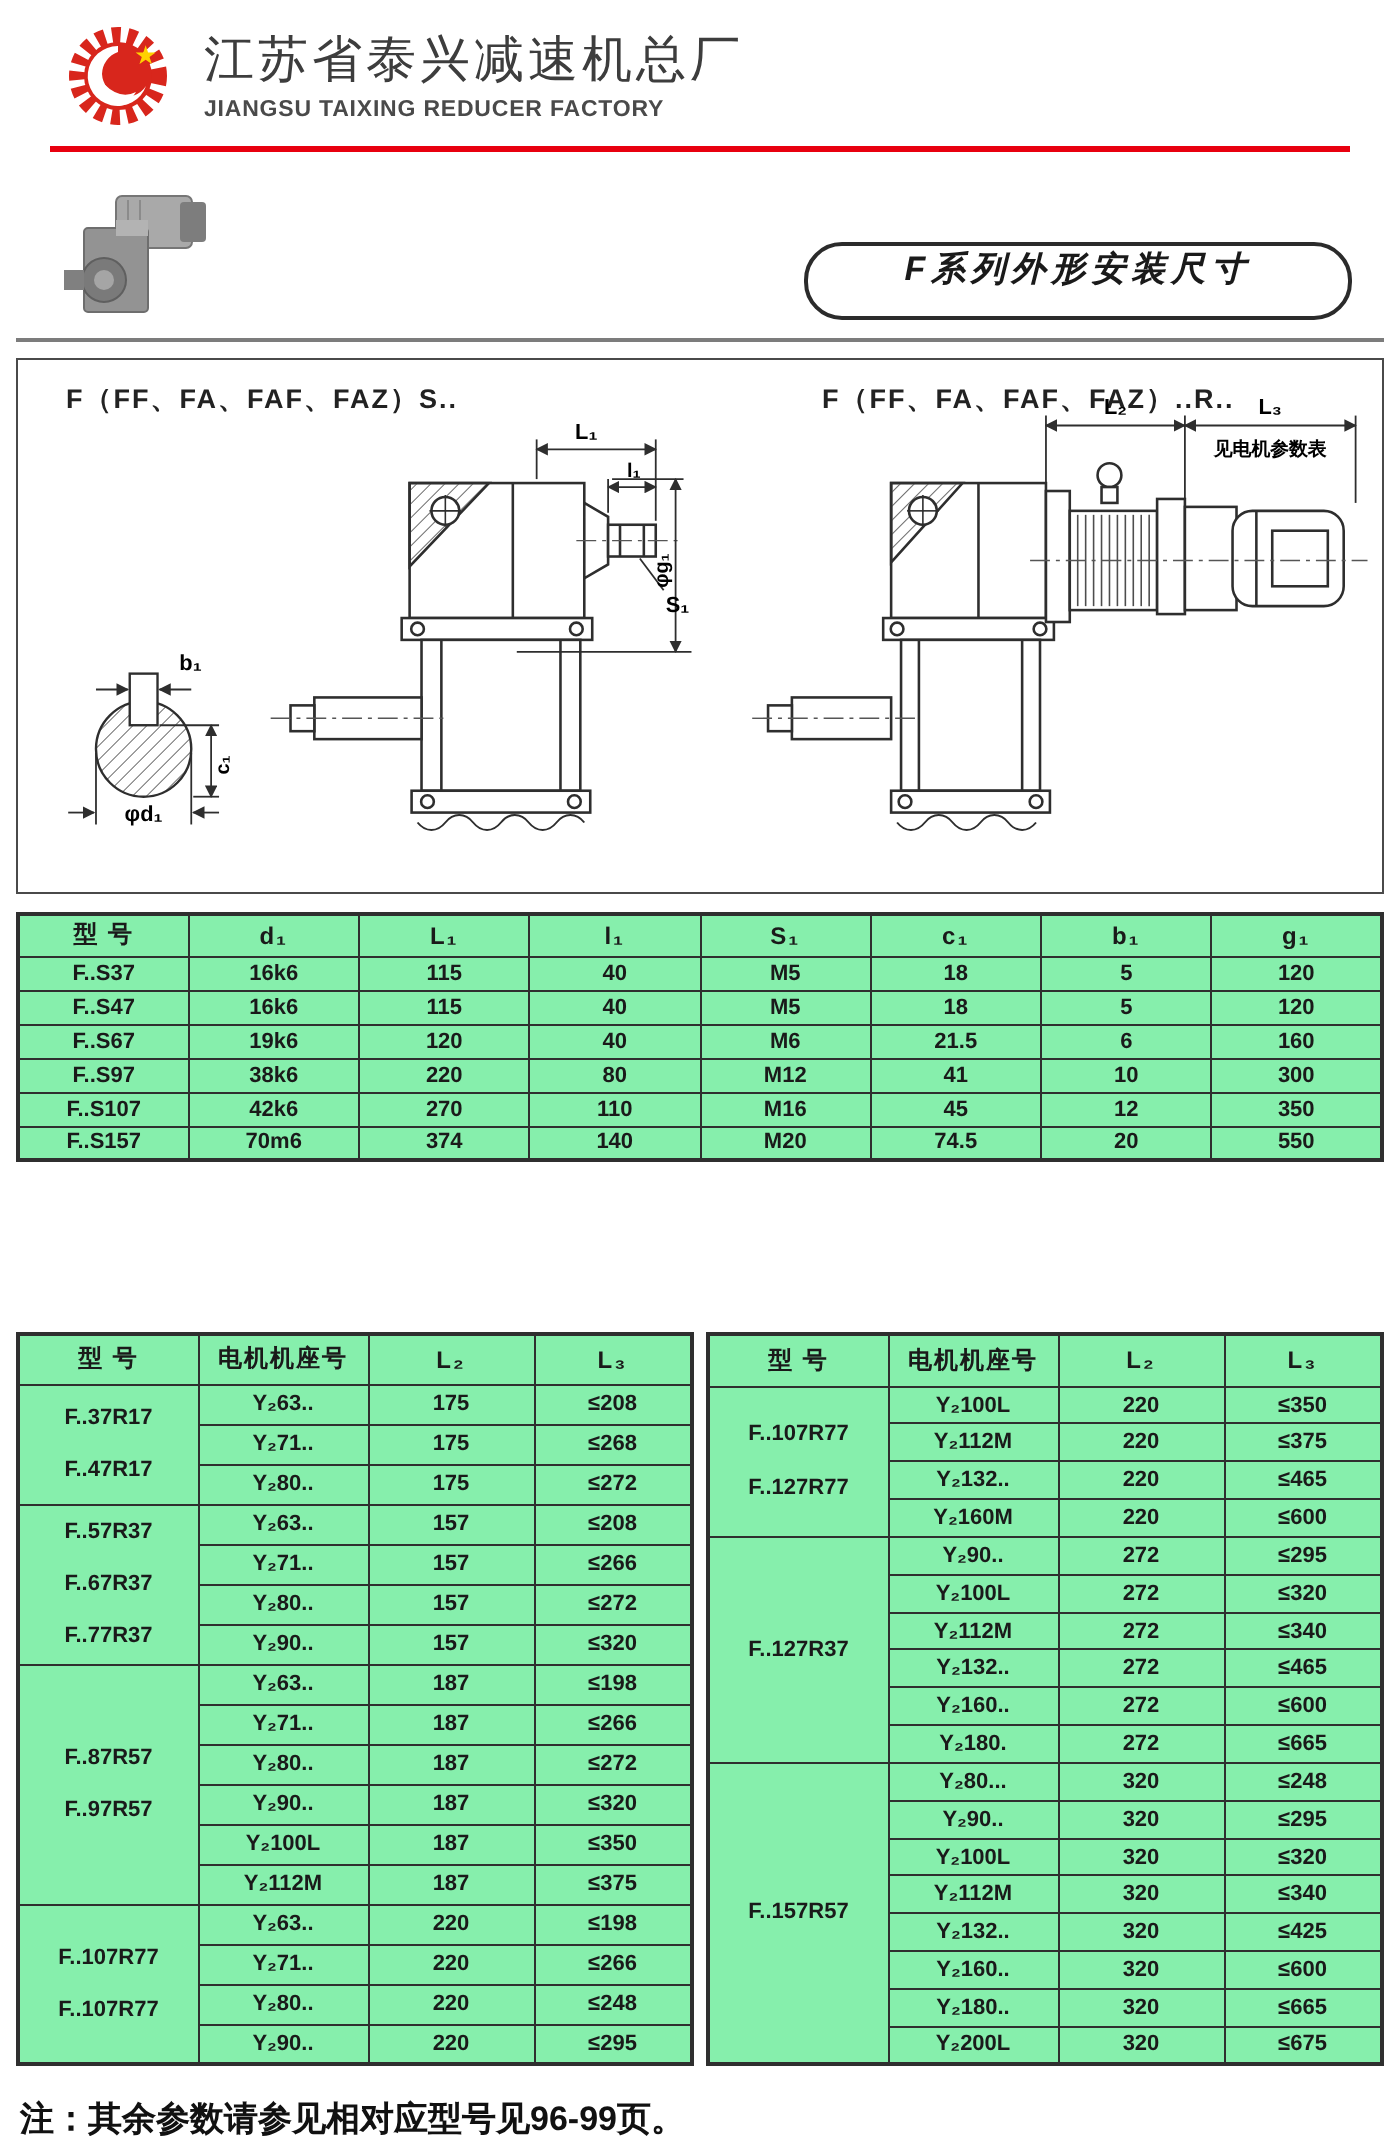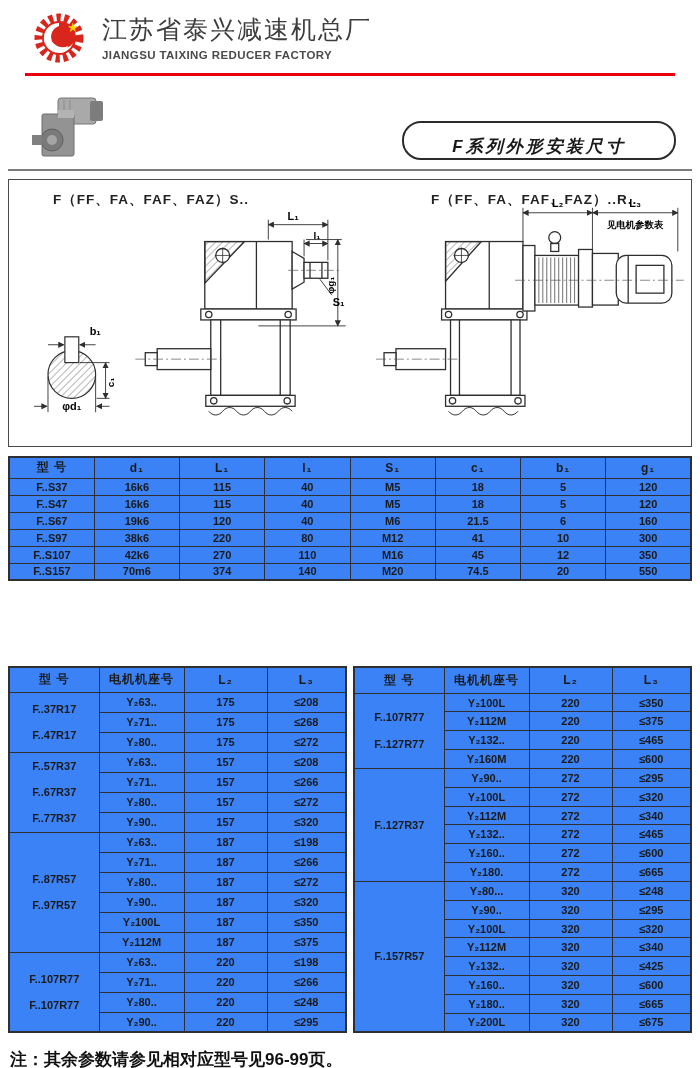--- a/index.html
+++ b/index.html
@@ -13,35 +13,35 @@
   .logo { position:absolute; left:26px; top:8px; width:70px; height:62px; }
   .company { position:absolute; left:102px; top:13px; }
   .company-cn { font-size:25px; font-weight:normal; color:#3d3d3d; letter-spacing:2px; }
   .company-en { font-size:11.5px; font-weight:bold; color:#4a4a4a; letter-spacing:0.4px; margin-top:3px; }
   .red-rule { position:absolute; left:25px; top:73px; width:650px; height:3px; background:#e8000f; }
   
   .product-photo { position:absolute; left:28px; top:88px; width:86px; height:76px; }
   .title-pill {
     position:absolute; left:402px; top:121px; width:274px; height:39px;
     border:2px solid #2b2b2b; border-radius:19px;
-    display:flex; align-items:flex-end; justify-content:center;
+    display:flex; align-items:flex-start; justify-content:center;
     font-size:17px; font-weight:bold; font-style:italic; letter-spacing:3px;
   }
   .gray-rule { position:absolute; left:8px; top:169px; width:684px; height:2px; background:#7c7c7c; }
   
   .diagram-panel { position:absolute; left:8px; top:179px; width:684px; height:268px; border:1.5px solid #4a4a4a; }
-  .diag-title { position:absolute; top:11px; font-size:13.5px; font-weight:bold; letter-spacing:1px; color:#222;margin-left:20px; }
+  .diag-title { position:absolute; top:11px; font-size:13.5px; font-weight:bold; letter-spacing:1px; color:#222; }
   .diag-title.left { left:24px; }
   .diag-title.right { left:402px; }
   .draw { position:absolute; top:0; height:264px; }
   .draw.left { left:0; width:340px; }
   .draw.right { left:340px; width:342px; }
   svg text { font-family:"Liberation Sans","DejaVu Sans",sans-serif; }
   
-  table { border-collapse:collapse; table-layout:fixed; background:#3b82f6; }
+  table { border-collapse:collapse; table-layout:fixed; background:#86efac; }
   th,td { border:1px solid #2f2f2f; text-align:center; vertical-align:middle; font-weight:bold; overflow:hidden; }
   .dim-table { position:absolute; left:8px; top:456px; width:684px; border:2px solid #2f2f2f; }
   .dim-table th { height:21px; font-size:12px; letter-spacing:1px; }
   .dim-table td { height:17px; font-size:11px; }
   .motor-wrap { position:absolute; left:8px; top:666px; width:684px; display:flex; justify-content:space-between; }
   .motor { border:2px solid #2f2f2f; }
   .motor th { height:25px; font-size:12px; letter-spacing:1px; }
   .motor td { font-size:11px; }
   .motor-left { width:337px; }
   .motor-right { width:337px; }

